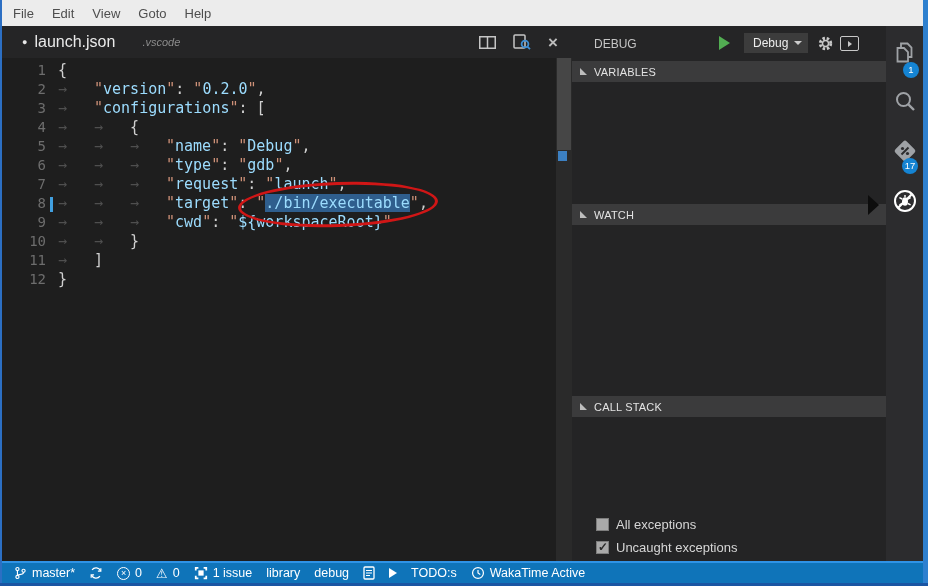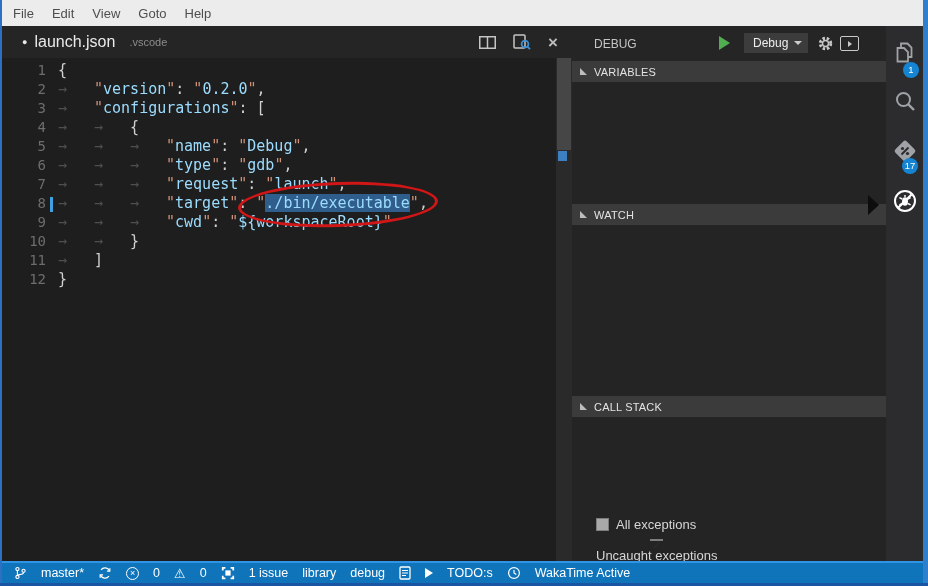--- a/index.html
+++ b/index.html
@@ -14,21 +14,21 @@
   
   .menu-bar{position:absolute;left:2px;top:0;width:921px;height:26px;background:#ececec;
             display:flex;align-items:center;padding-left:2px;box-sizing:border-box;}
   .menu-item{padding:0 9px;font-size:13px;color:#4e4e4e;cursor:default;}
 
   
   .tab-bar{position:absolute;left:2px;top:26px;width:570px;height:32px;background:#252526;}
   .tab{position:absolute;left:0;top:0;height:32px;display:flex;align-items:center;gap:7px;padding:0 12px 0 20px;}
   .mod-dot{color:#e8e8e8;font-size:9px;line-height:1;}
   .tab-name{color:#eaeaea;font-size:16px;}
-  .tab-hint{color:#8c8c8c;font-size:11px;margin-left:7px;}
+  .tab-hint{color:#8c8c8c;font-size:11px;margin-left:20px;font-style:italic;}
   .tab-actions{position:absolute;right:14px;top:0;height:32px;display:flex;align-items:center;gap:17px;}
   .close-x{color:#bdbdbd;font-size:17px;line-height:1;font-weight:bold;}
 
   
   .code-area{position:absolute;left:2px;top:58px;width:570px;height:504px;background:#1e1e1e;
              font-family:"DejaVu Sans Mono",monospace;font-size:15px;}
   .code-lines{position:absolute;top:3px;left:0;right:16px;}
   .code-line{height:19px;line-height:19px;white-space:pre;}
   .ln{display:inline-block;width:44px;text-align:right;color:#6d6d6d;font-size:14px;}
   .lc{display:inline-block;margin-left:12px;color:#d0d0d0;}
@@ -59,42 +59,42 @@
                border-radius:2px;display:flex;align-items:center;justify-content:center;}
   .chev{width:0;height:0;border-left:4px solid #c8c8c8;border-top:3px solid transparent;border-bottom:3px solid transparent;}
 
   .sec-hdr{position:absolute;left:0;width:100%;height:21px;background:#3b3b3c;display:flex;
            align-items:center;gap:7px;padding-left:8px;box-sizing:border-box;}
   .twistie{width:0;height:0;border-bottom:7px solid #bdbdbd;border-right:7px solid transparent;}
   .sec-label{font-size:11px;font-weight:normal;color:#e3e3e3;letter-spacing:.2px;}
   .hdr-variables{top:35px;} .hdr-watch{top:178px;} .hdr-callstack{top:322px;margin-top:48px;} .hdr-breakpoints{top:465px;}
 
   .bp-row{position:absolute;left:24px;display:flex;align-items:center;gap:7px;height:16px;}
-  .bp-row-0{top:490px;} .bp-row-1{top:513px;flex-direction:column;}
+  .bp-row-0{top:490px;} .bp-row-1{top:513px;}
   .checkbox{width:13px;height:13px;background:#a9a9a9;border:1px solid #7d7d7d;box-sizing:border-box;position:relative;}
   .checkbox.checked::after{content:"\2713";position:absolute;left:1px;top:-2px;font-size:12px;font-weight:bold;color:#2a2a2a;}
   .bp-label{font-size:13px;color:#d6d6d6;}
 
   
   .activity-bar{position:absolute;left:886px;top:26px;width:37px;height:536px;background:#2c2c2e;}
   .ab-item{position:absolute;left:0;width:37px;display:flex;justify-content:center;}
   .ab-explorer{top:14px;} .ab-search{top:62px;} .ab-git{top:112px;} .ab-debug{top:162px;}
   .badge{position:absolute;border-radius:50%;background:#1584d3;color:#fff;font-size:9.5px;width:16px;height:16px;
          line-height:16px;text-align:center;z-index:5;}
   .badge-explorer{left:17px;top:36px;} .badge-git{left:16px;top:132px;}
   .pointer{position:absolute;left:868px;top:195px;width:0;height:0;z-index:4;
            border-left:11px solid #0d0d0d;border-top:10px solid transparent;border-bottom:10px solid transparent;}
 
   
   .status-bar{position:absolute;left:0;top:561px;width:928px;height:22px;box-sizing:border-box;
               background:#0f74b9;border-top:2px solid #2f93e6;display:flex;justify-content:space-between;
               align-items:center;color:#fff;font-size:12.5px;padding:0 14px;z-index:20;}
   .sb-group{display:flex;align-items:center;height:100%;}
   .sb-left{gap:14px;} .sb-right{gap:17px;}
-  .sb-item{display:flex;align-items:center;gap:14px;white-space:nowrap;}
+  .sb-item{display:flex;align-items:center;gap:5px;white-space:nowrap;}
   .err-circ{display:inline-flex;width:13px;height:13px;border:1.3px solid #fff;border-radius:50%;
             align-items:center;justify-content:center;font-size:9px;line-height:1;box-sizing:border-box;}
   .warn-glyph{font-family:"DejaVu Sans",sans-serif;font-size:13px;line-height:1;}
   .smiley{font-family:"DejaVu Sans",sans-serif;font-size:15px;line-height:1;}
   .play-sm{width:0;height:0;border-left:8px solid #fff;border-top:5px solid transparent;border-bottom:5px solid transparent;}
   svg{display:block;}
 </style>
 </head>
 <body>
 

